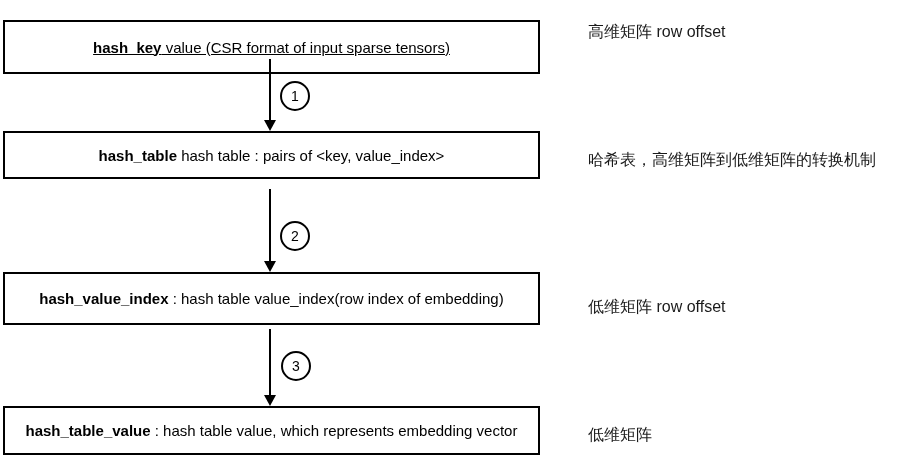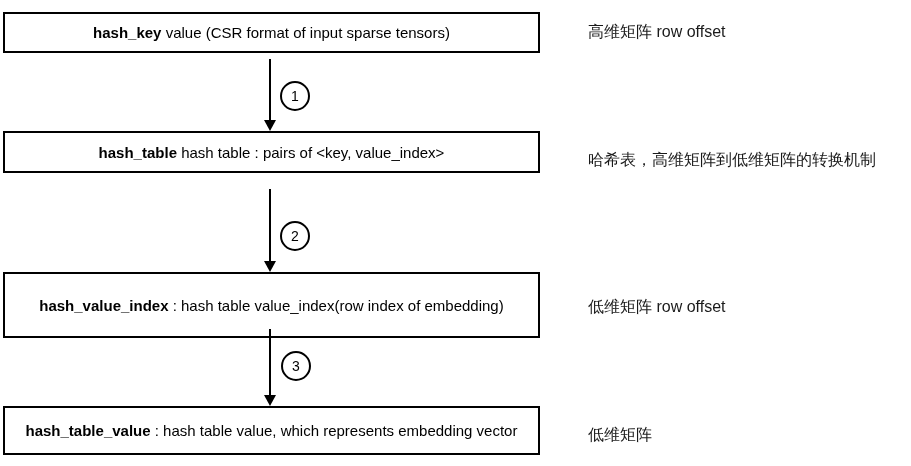--- a/index.html
+++ b/index.html
@@ -73,41 +73,41 @@
     font-size: 17px;
     color: #c6c6c6;
     white-space: nowrap;
   }
 </style>
 </head>
 <body>
 
 <div class="canvas">
 
-  <div class="flow-box" style="top:12px; height:41px;">
+  <div class="flow-box" style="top:20px; height:54px;text-decoration:underline;">
     <span class="box-text"><b>hash_key</b><span> value (CSR format of input sparse tensors)</span></span>
   </div>
 
   <div class="conn-line" style="top:59px; height:62px;"></div>
   <div class="arrowhead" style="top:120px;"></div>
   <div class="step-circle" style="left:280px; top:81px;">
     <span>1</span>
   </div>
 
-  <div class="flow-box" style="top:131px; height:42px;">
+  <div class="flow-box" style="top:131px; height:48px;">
     <span class="box-text"><b>hash_table</b><span> hash table : pairs of &lt;key, value_index&gt;</span></span>
   </div>
 
   <div class="conn-line" style="top:189px; height:72px;"></div>
   <div class="arrowhead" style="top:261px;"></div>
   <div class="step-circle" style="left:280px; top:221px;">
     <span>2</span>
   </div>
 
-  <div class="flow-box" style="top:272px; height:66px;">
+  <div class="flow-box" style="top:272px; height:53px;">
     <span class="box-text"><b>hash_value_index</b><span> : hash table value_index(row index of embedding)</span></span>
   </div>
 
   <div class="conn-line" style="top:329px; height:66px;"></div>
   <div class="arrowhead" style="top:395px;"></div>
   <div class="step-circle" style="left:281px; top:351px;">
     <span>3</span>
   </div>
 
   <div class="flow-box" style="top:406px; height:49px;">

